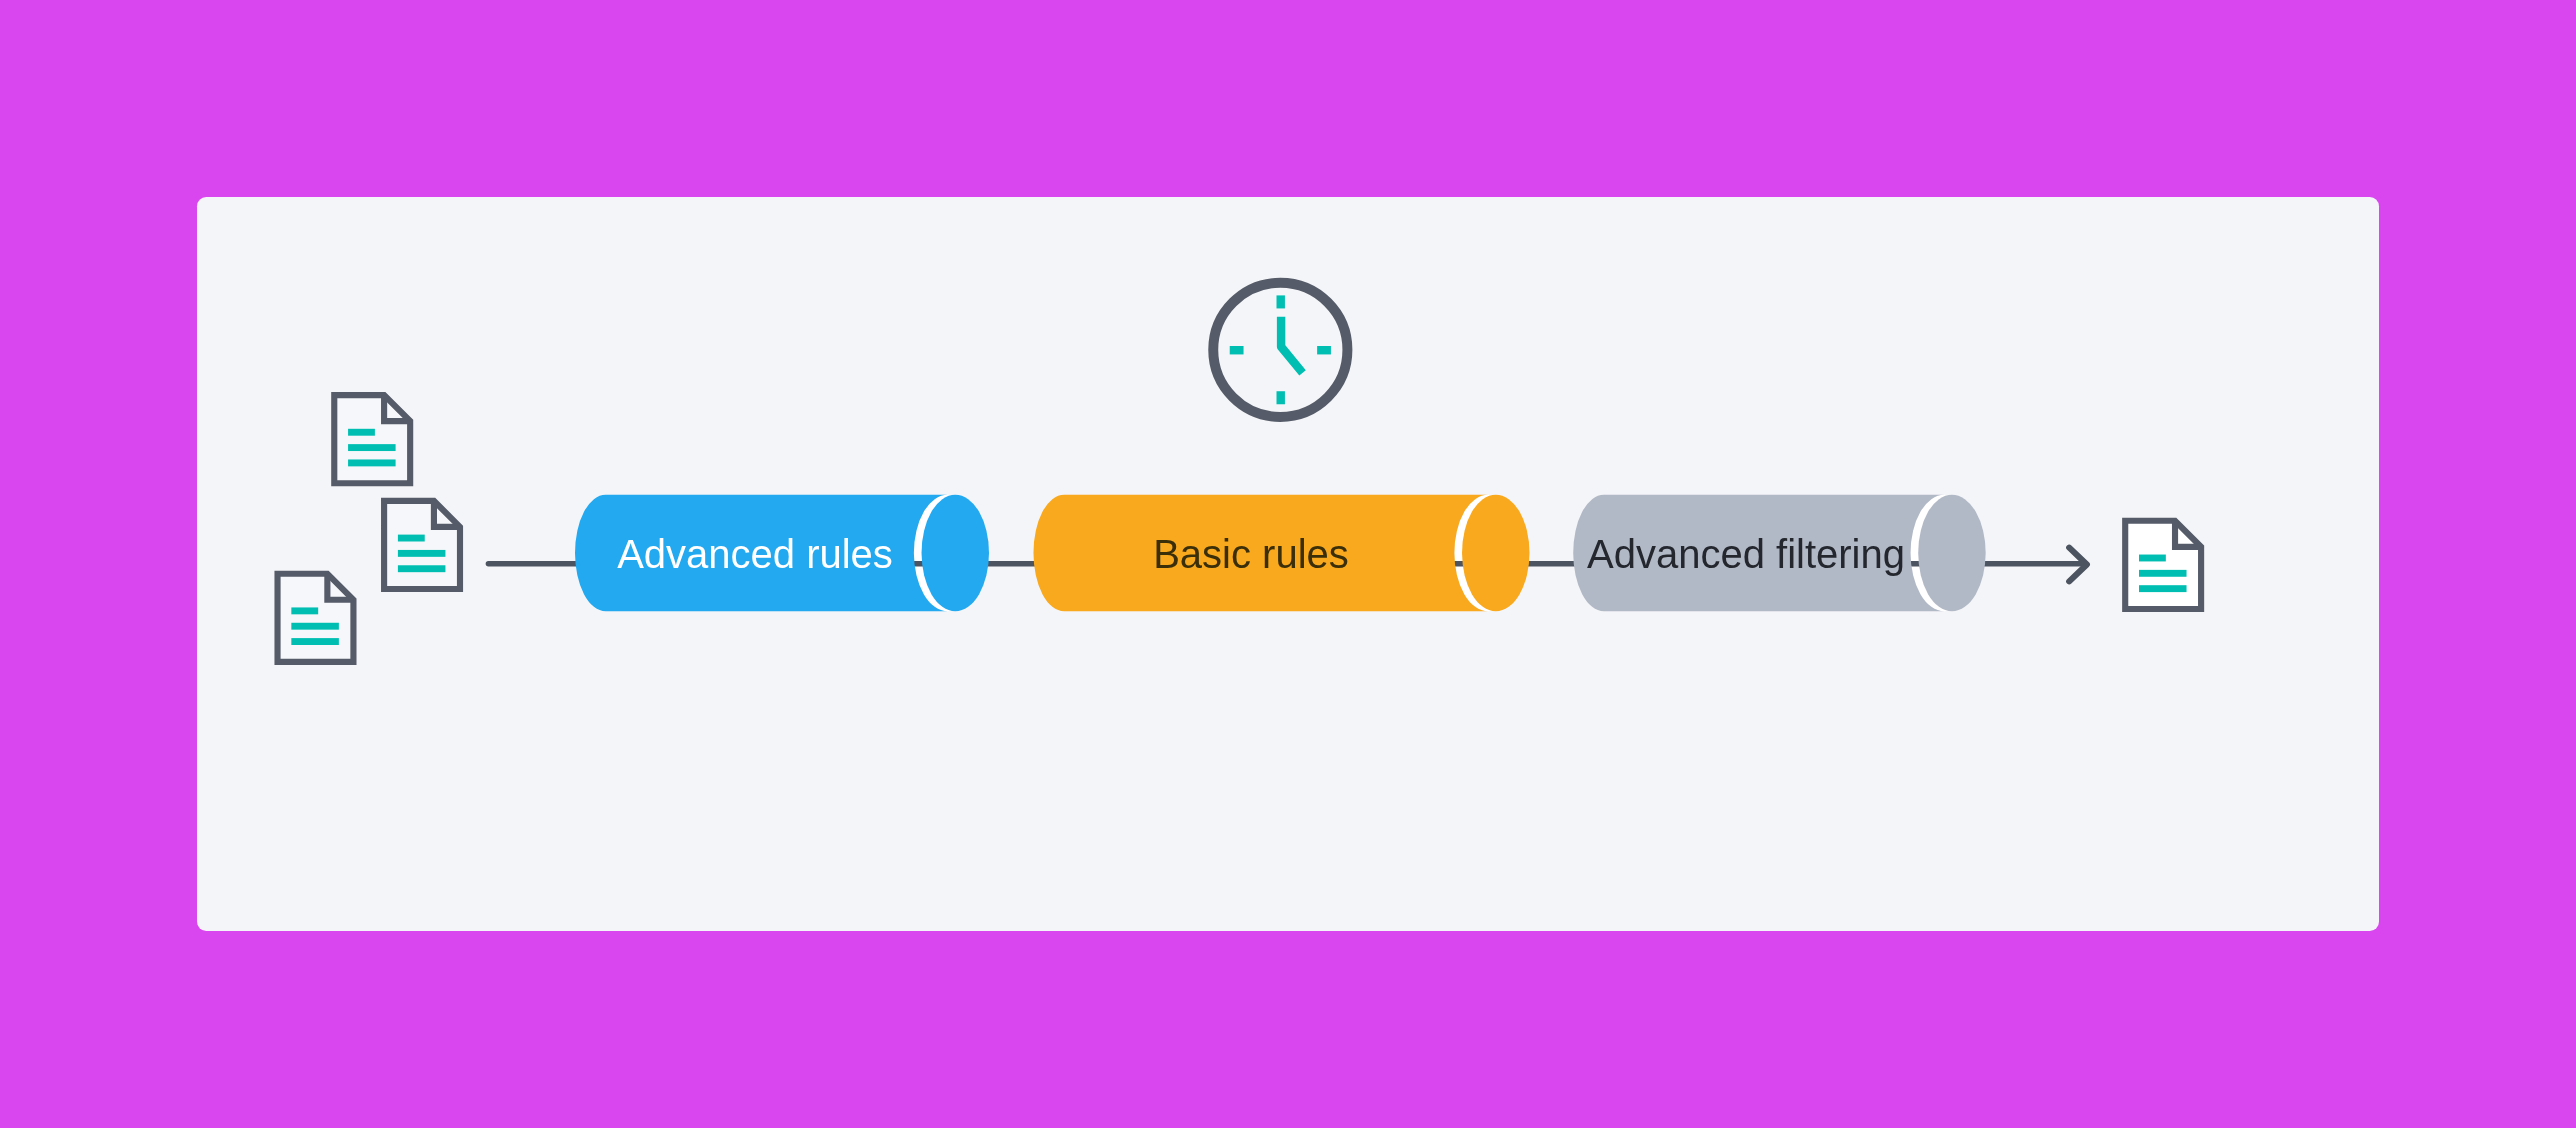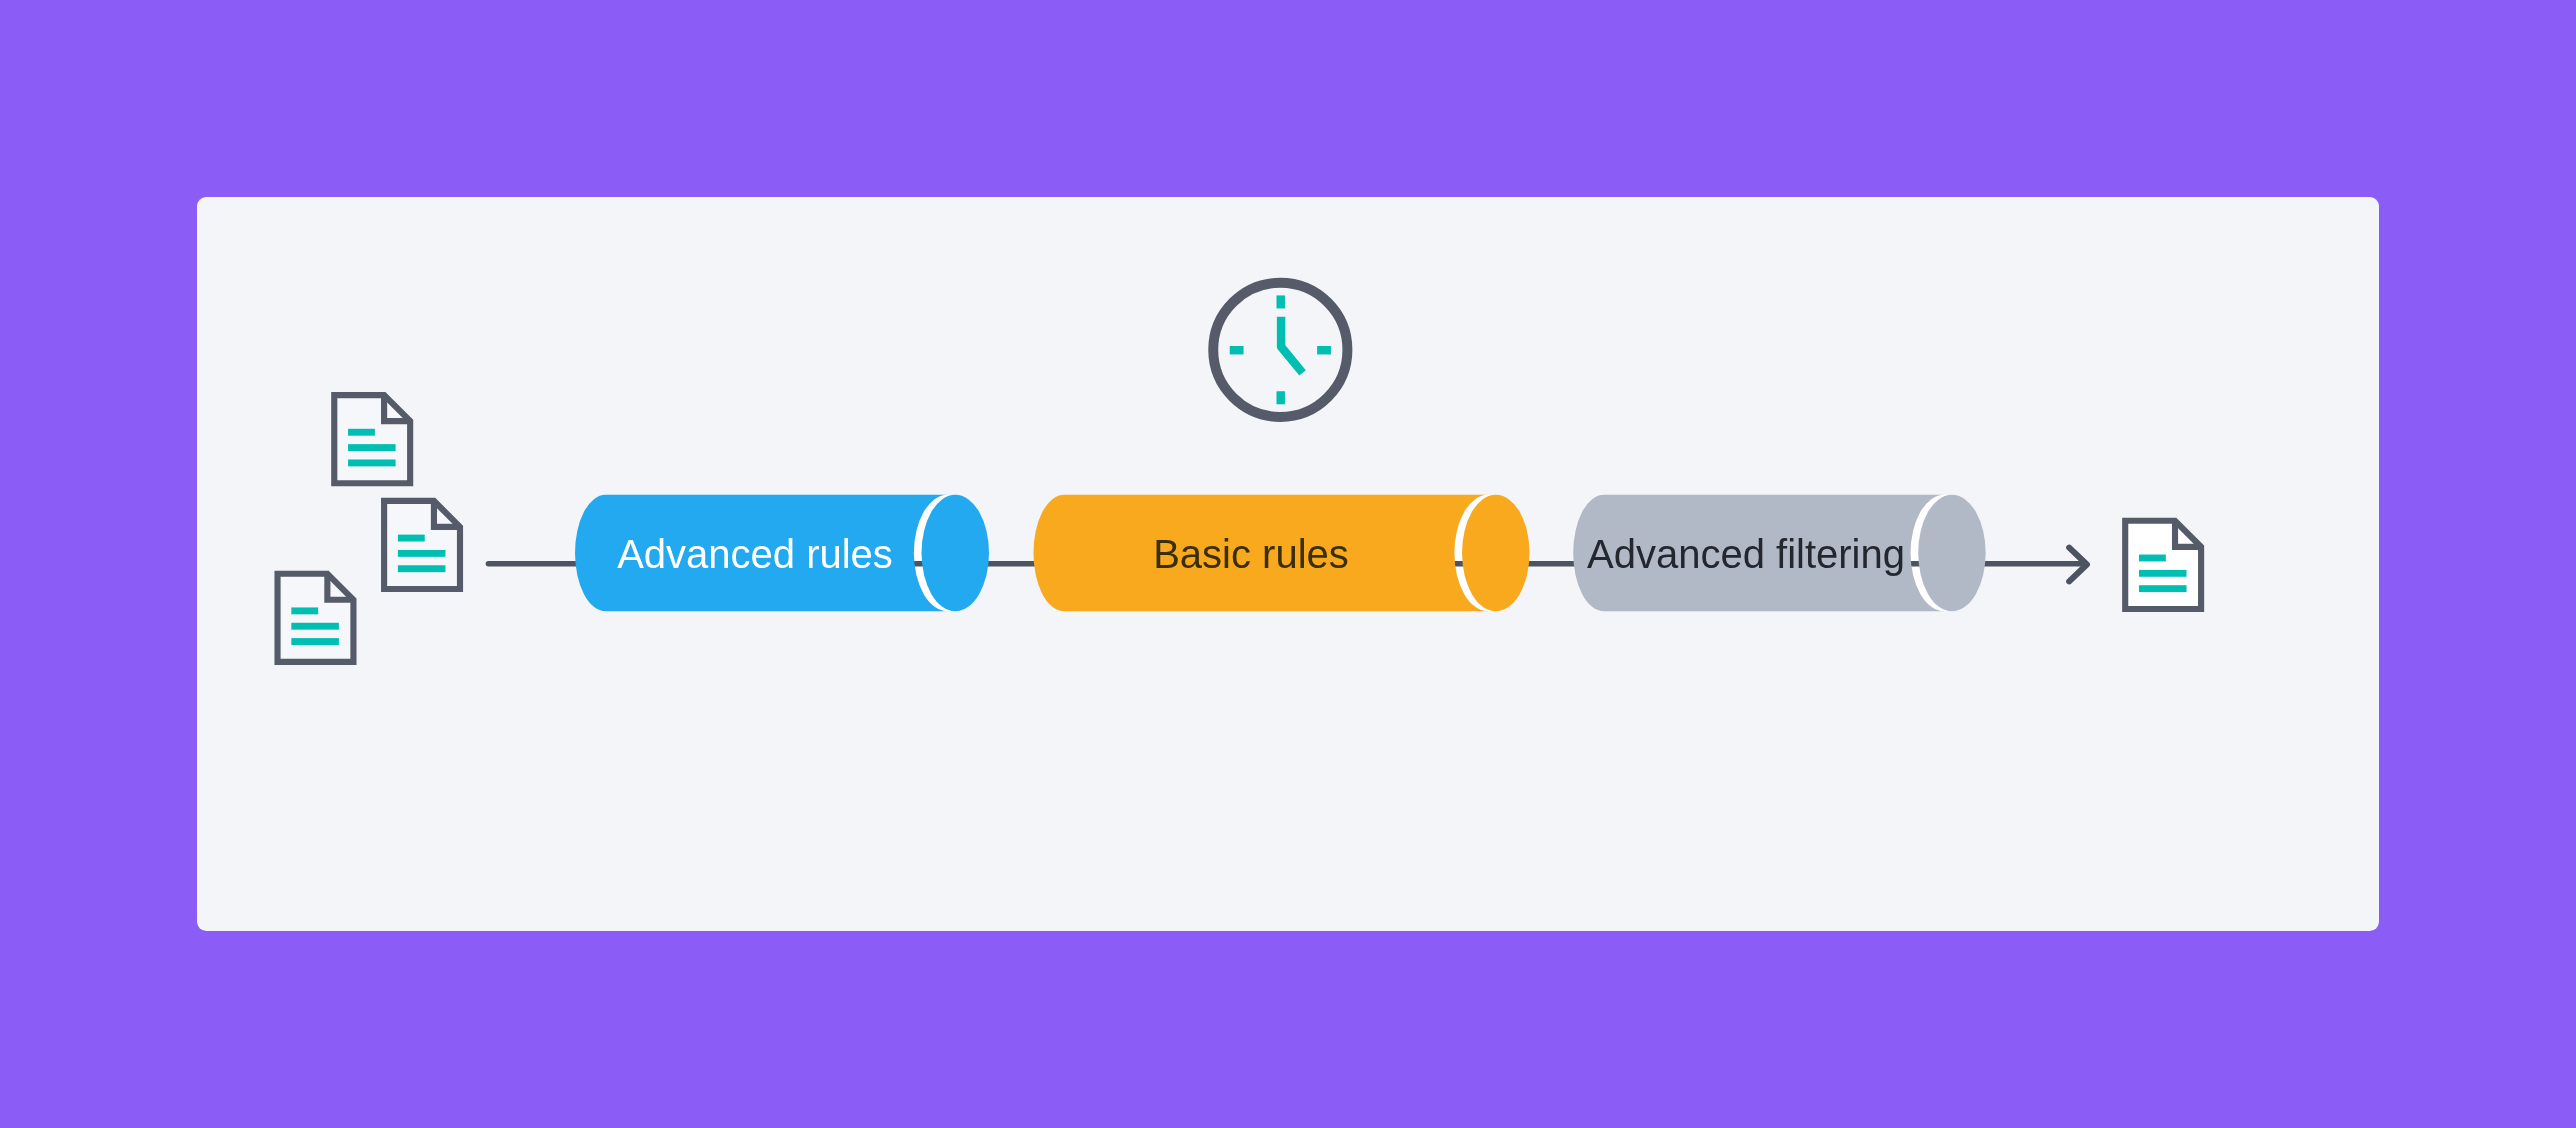--- a/index.html
+++ b/index.html
@@ -38,21 +38,21 @@
     white-space: nowrap;
     line-height: 1;
   }
   .stage-label.advanced { left: 755px; }
   .stage-label.basic    { left: 1251px; }
   .stage-label.pipeline { left: 1746px; }
 </style>
 </head>
 <body>
 
-<div id="app" style="background: #8b5cf6;">
+<div id="app" style="background: #d946ef;">
 
   <div class="panel" style="background-color: rgb(244, 245, 248);"></div>
 
   <svg class="diagram" viewBox="0 0 3360 1472">
 
     <g>
       <ellipse cx="1236" cy="721" rx="44" ry="76" fill="#ffffff"></ellipse>
       <ellipse cx="1941" cy="721" rx="44" ry="76" fill="#ffffff"></ellipse>
       <ellipse cx="2536" cy="721" rx="44" ry="76" fill="#ffffff"></ellipse>
     </g>

